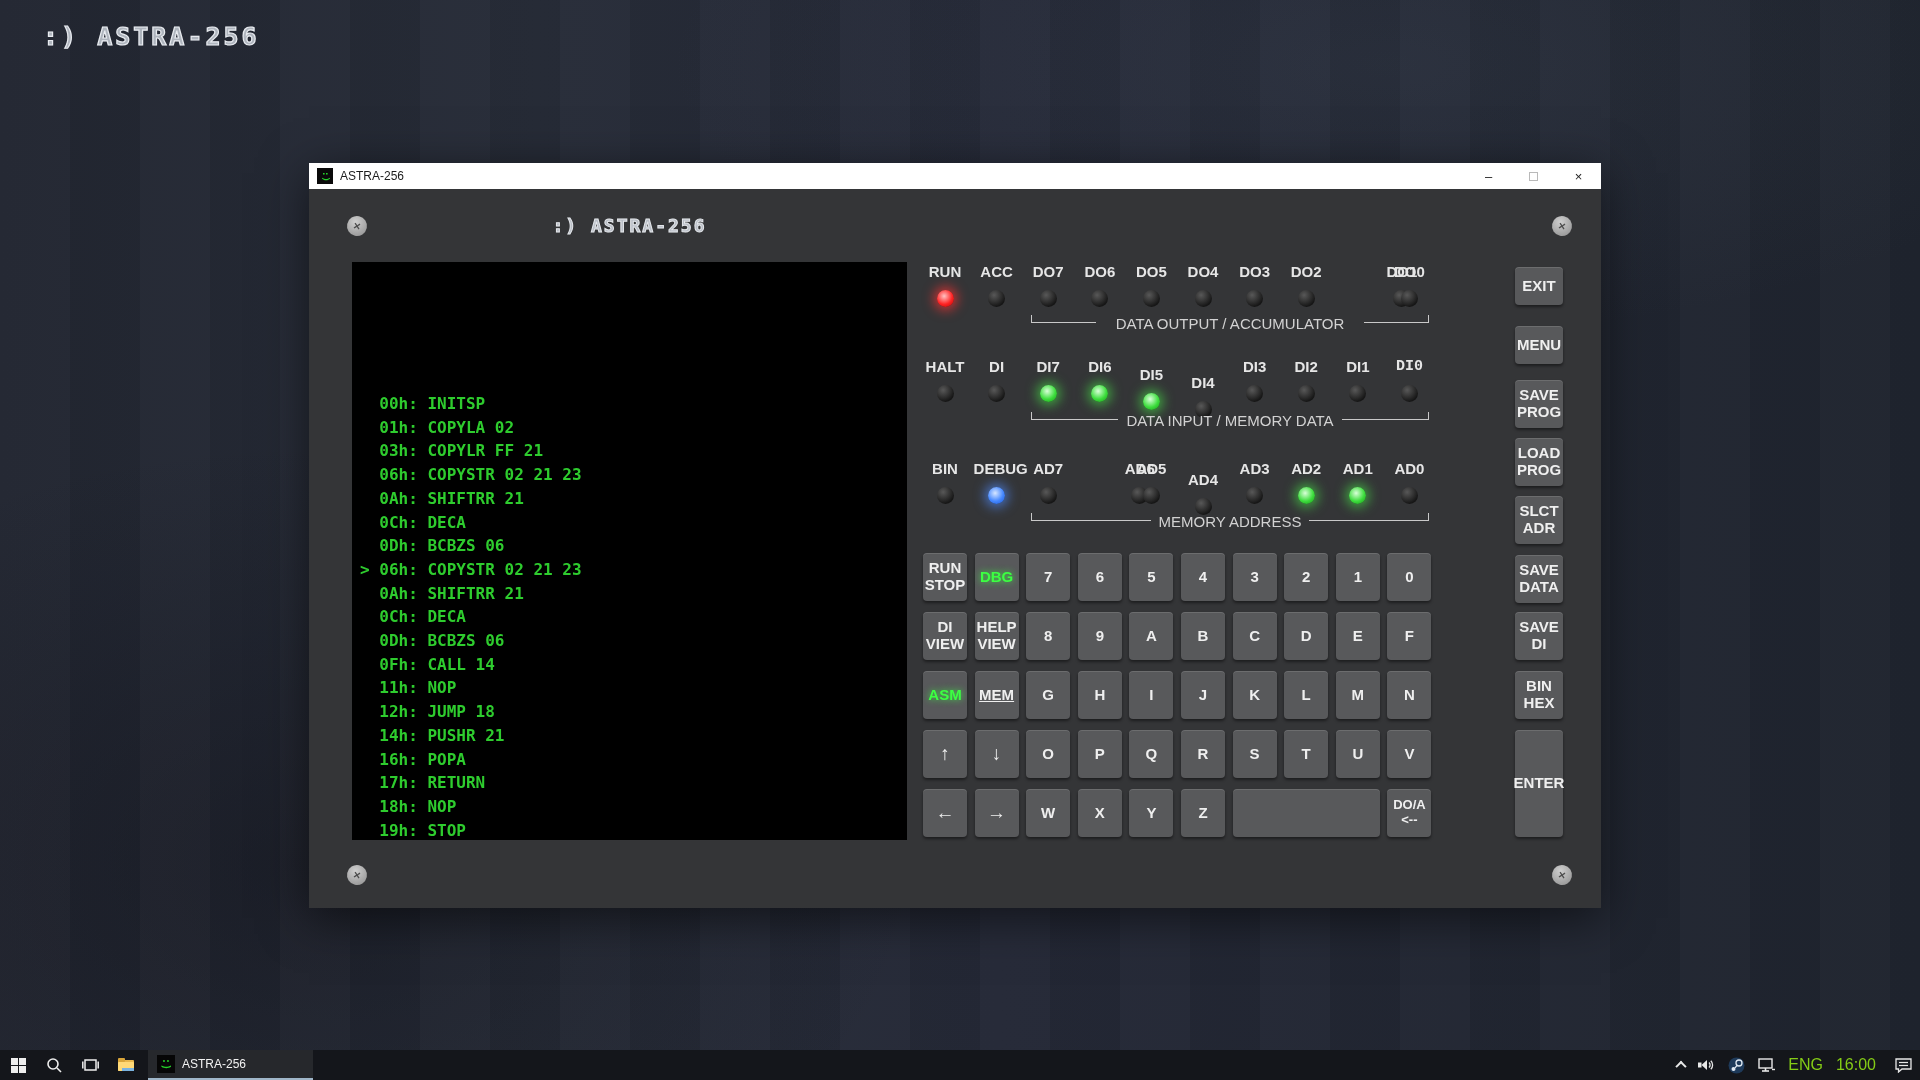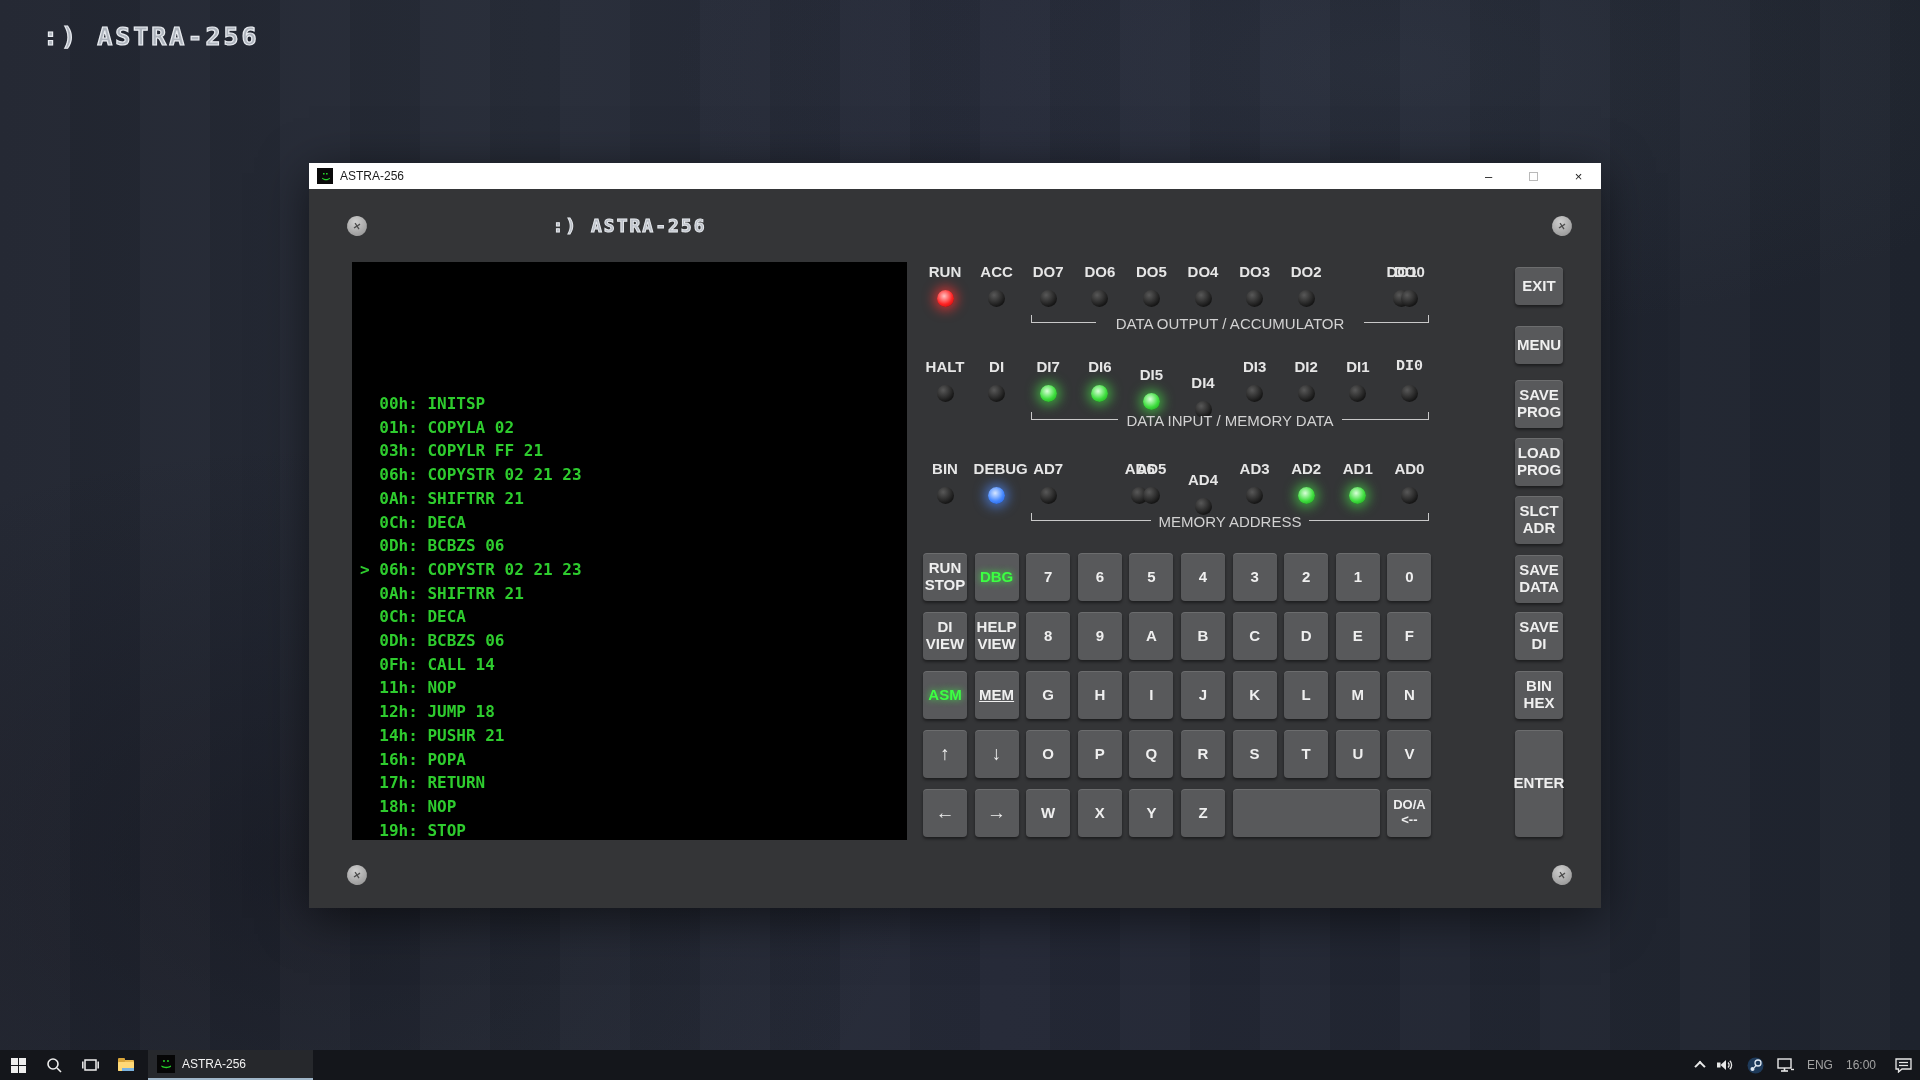--- a/index.html
+++ b/index.html
@@ -89,21 +89,21 @@
   .tb-btn { width:36px; height:30px; display:flex; align-items:center; justify-content:center; }
   .tb-app { position:absolute; left:148px; top:0; width:165px; height:30px;
     background:rgba(255,255,255,.08); border-bottom:2px solid #9fb6c9;
     display:flex; align-items:center; gap:7px; padding-left:9px; }
   .tb-app .mini-icon { width:18px; height:18px; background:#060606; display:flex;
     align-items:center; justify-content:center; }
   .mini-icon span { color:#25d02a; font-family:"DejaVu Sans Mono",monospace; font-weight:bold;
     font-size:10px; transform:rotate(90deg); display:block; line-height:1; }
   .tb-app .tb-app-label { color:#f2f2f2; font-size:12px; }
   .tray { position:absolute; right:8px; top:0; height:30px; display:flex; align-items:center; gap:13px; }
-  .tray .txt { color:#a3a3a3; font-size:12px; }
+  .tray .txt { color:#84cc16; font-size:16px; }
   .chev { width:8px; height:8px; border-left:2px solid #e8e8e8; border-top:2px solid #e8e8e8;
     transform:rotate(45deg) translate(1px,1px); }
 </style>
 </head>
 <body>
 
 <div class="desktop">
   <div class="desktop-logo">:) ASTRA-256</div>
 
   <div class="app-window">

